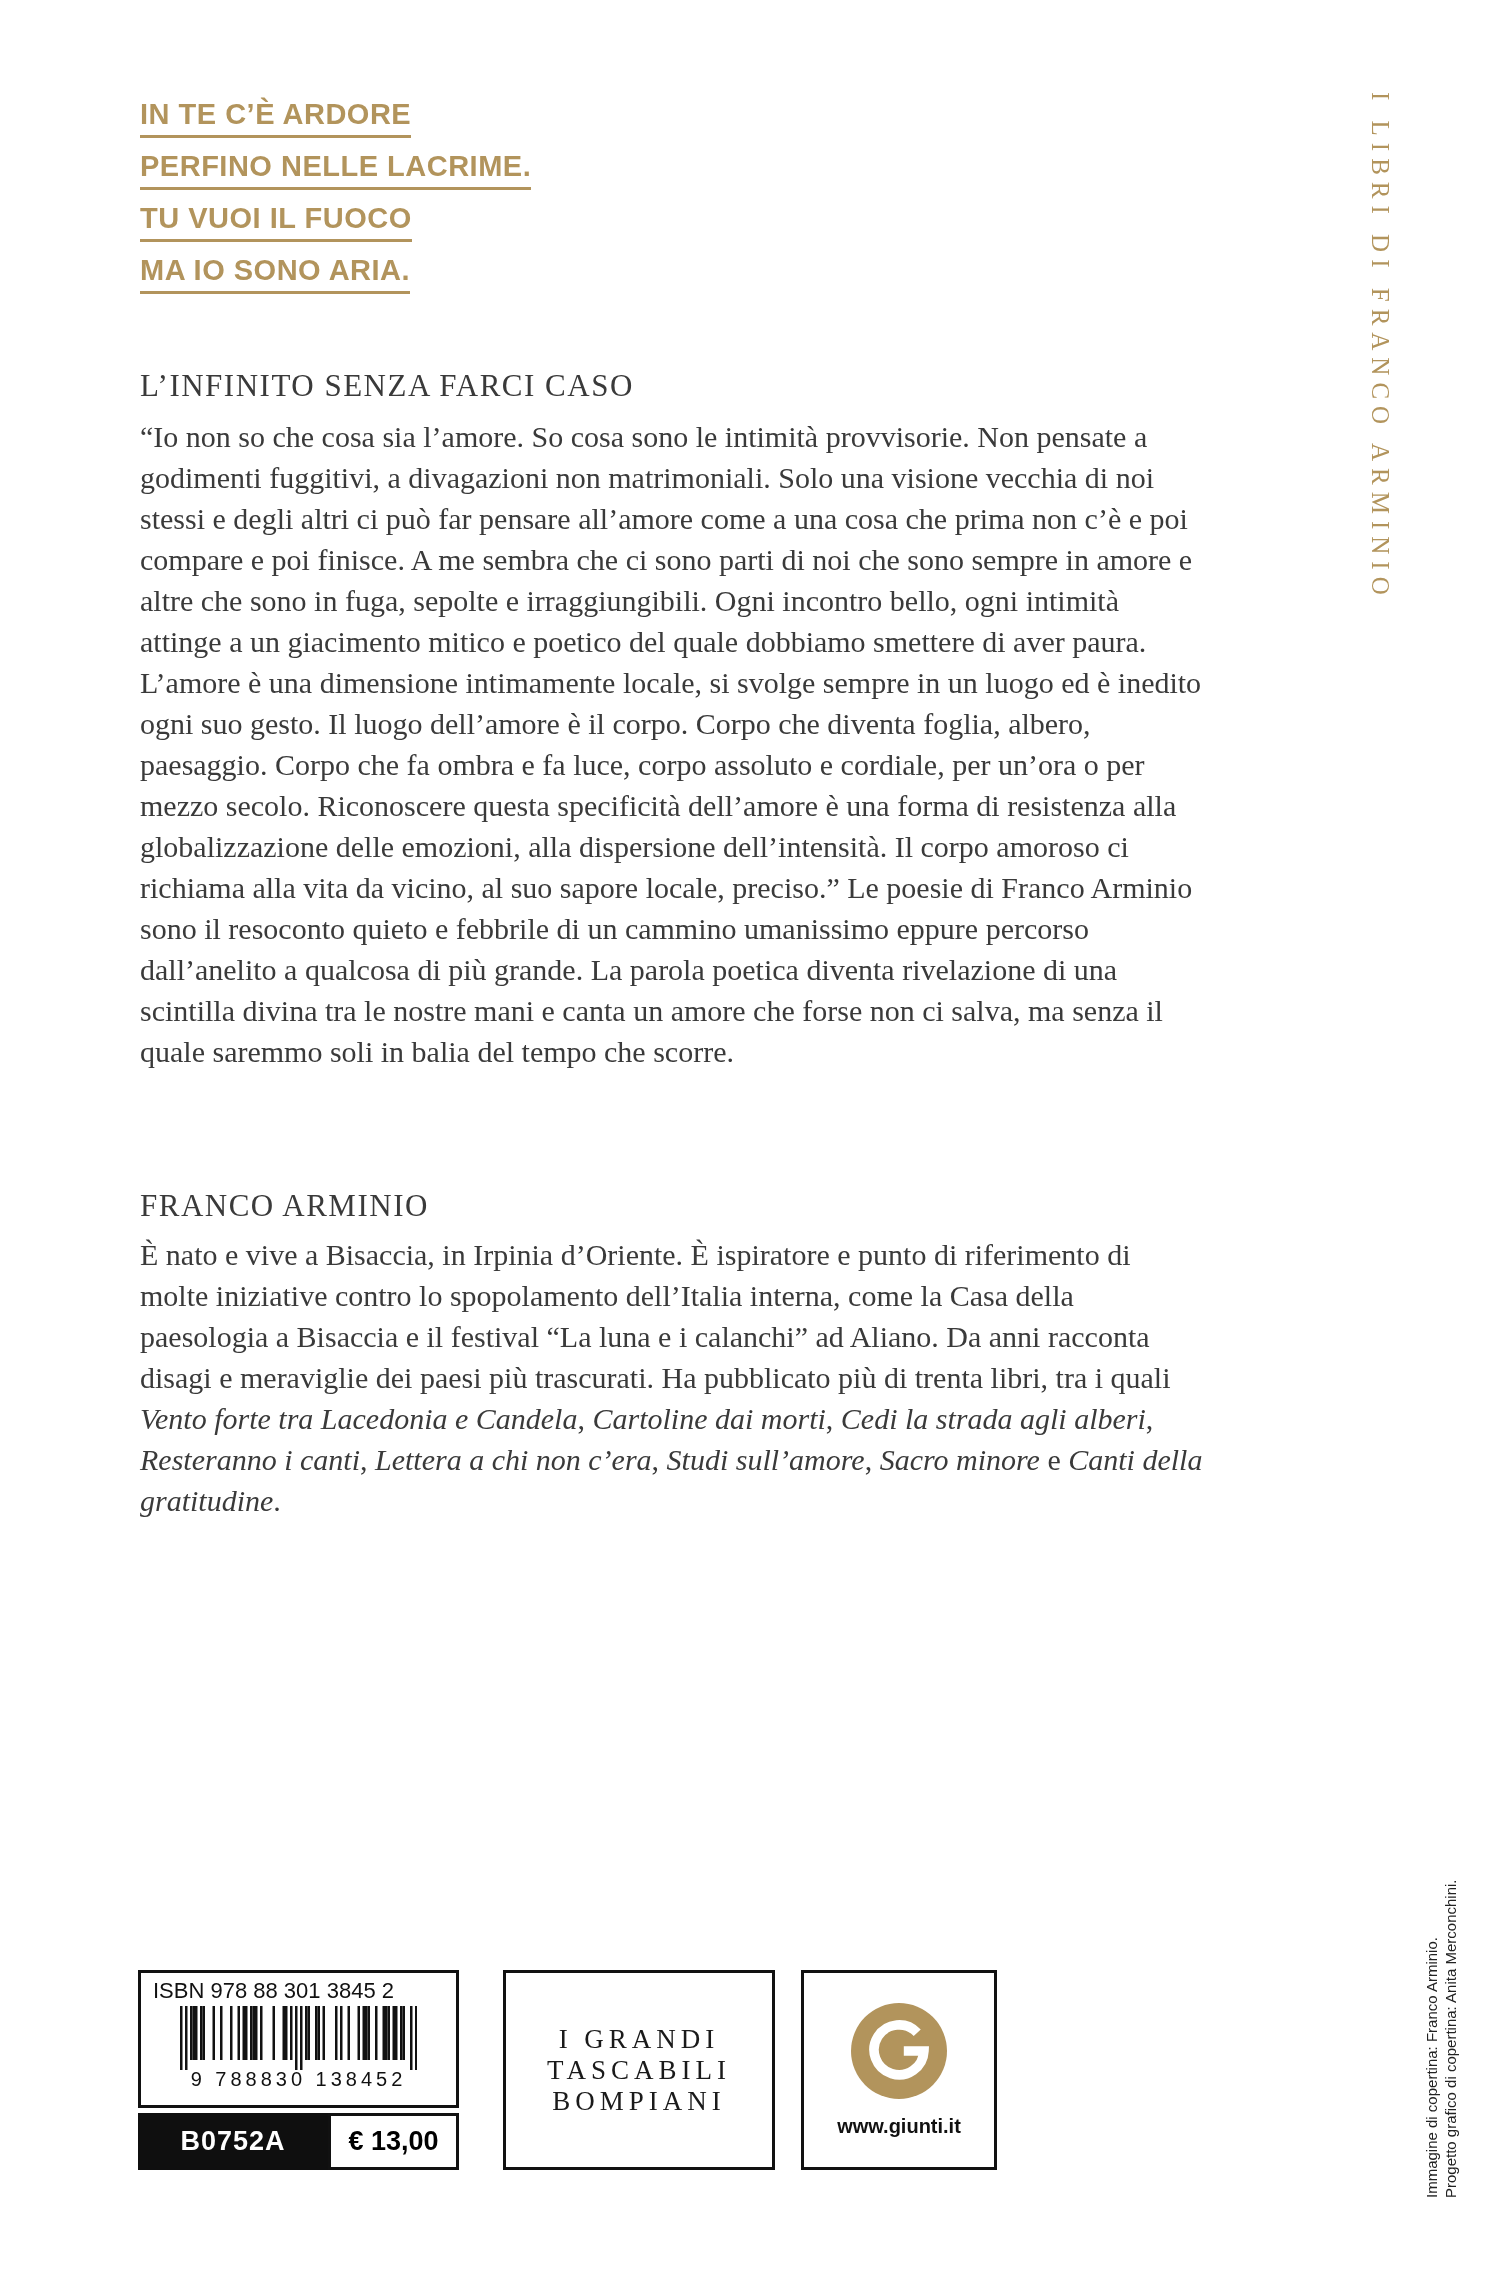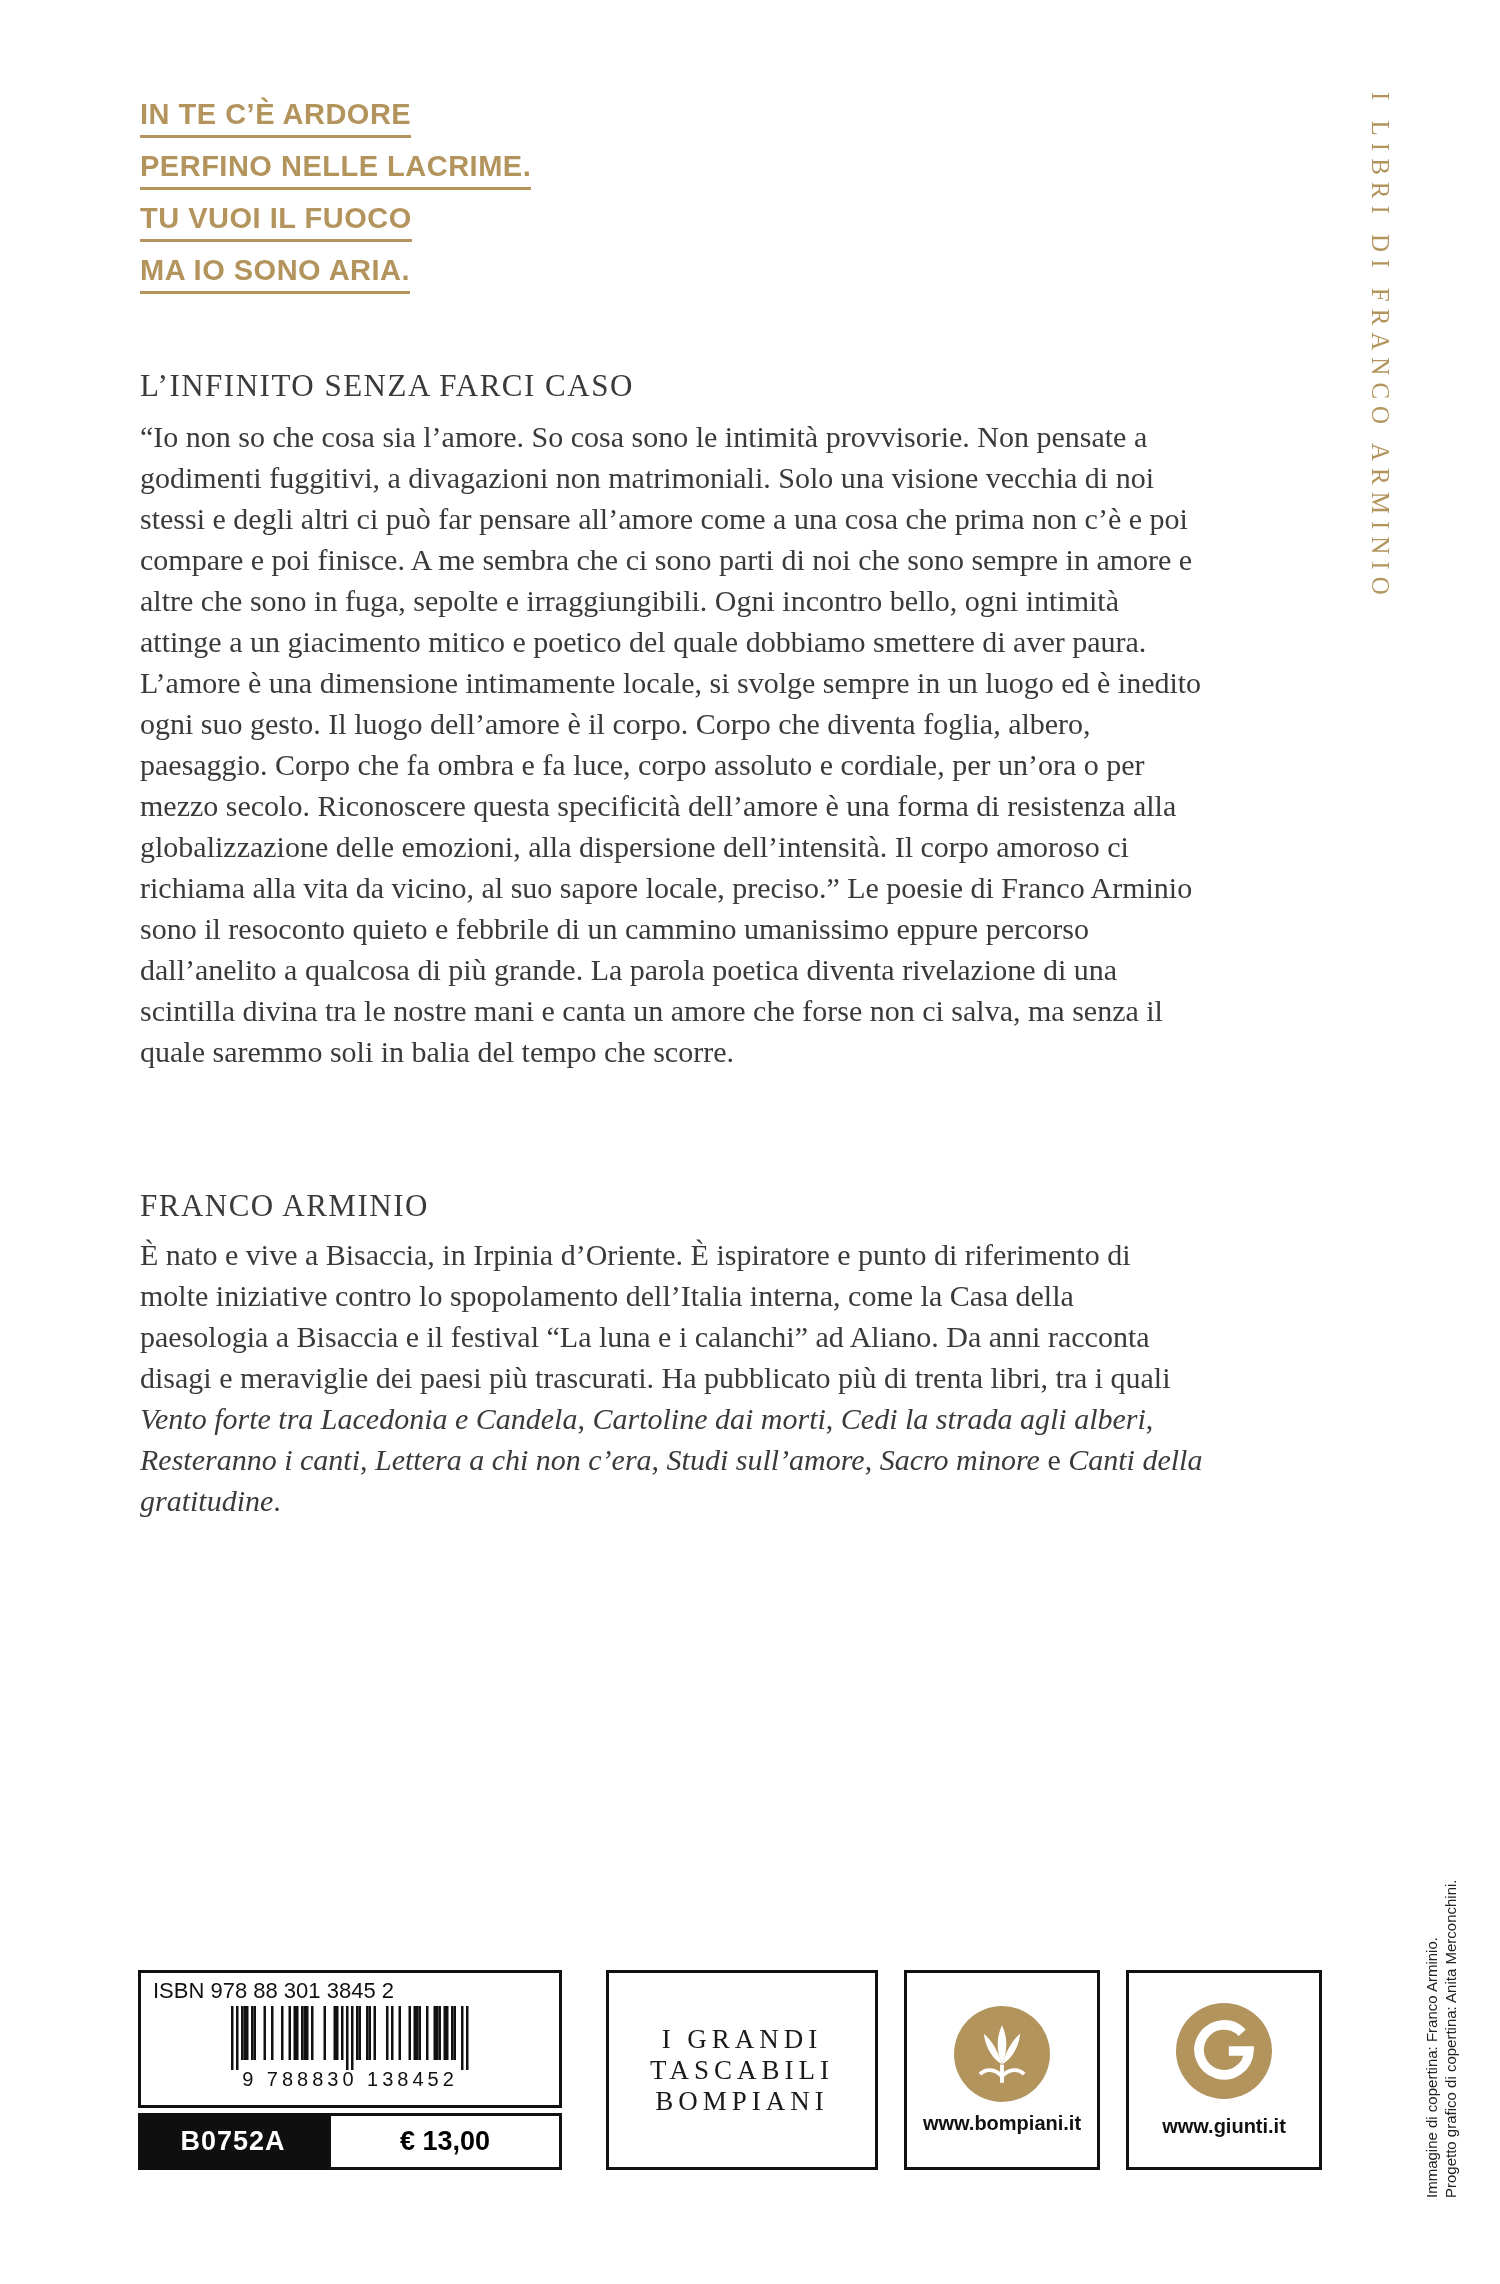--- a/index.html
+++ b/index.html
@@ -36,21 +36,21 @@
   }
 
   .credits {
     position:absolute; right:40px; bottom:86px; height:440px;
     writing-mode:vertical-rl; transform:rotate(180deg);
     font-family:"Liberation Sans", sans-serif; font-size:15px; line-height:19px; color:#222;
   }
 
   .footer { position:absolute; left:138px; top:1970px; display:flex; align-items:stretch; }
 
-  .isbn-col { width:424px; display:flex; flex-direction:column; margin-right:44px; }
+  .isbn-col { width:321px; display:flex; flex-direction:column; margin-right:44px; }
   .isbn-box {
     border:3px solid var(--ink, #111); height:138px; padding:5px 8px 4px;
     display:flex; flex-direction:column; align-items:center;
   }
   .isbn-label {
     align-self:flex-start; margin-left:4px;
     font-family:"Liberation Sans", sans-serif; font-size:22px; color:var(--ink, #111);
   }
   .barcode { margin-top:2px; line-height:0; }
   .isbn-number {
@@ -173,36 +173,20 @@
         <div class="price-box">€ 13,00</div>
       </div>
     </div>
 
     <div class="imprint-box">
       <div class="imprint-line">I GRANDI</div>
       <div class="imprint-line">TASCABILI</div>
       <div class="imprint-line">BOMPIANI</div>
     </div>
 
-    <div class="logo-box">
-      <span class="logo-circle">
-        <svg viewBox="0 0 100 100" width="96" height="96" xmlns="http://www.w3.org/2000/svg">
-          <circle cx="50" cy="50" r="50" fill="currentColor"></circle>
-          <g fill="#fff">
-            <path d="M50 20 C44 33 44 48 50 60 C56 48 56 33 50 20 Z"></path>
-            <path d="M31 29 C33 44 40 55 50 61 C46 48 40 36 31 29 Z"></path>
-            <path d="M69 29 C67 44 60 55 50 61 C54 48 60 36 69 29 Z"></path>
-          </g>
-          <path d="M50 61 L50 80" stroke="#fff" stroke-width="4" fill="none"></path>
-          <path d="M50 73 C42 65 33 65 27 71" stroke="#fff" stroke-width="4" fill="none"></path>
-          <path d="M50 73 C58 65 67 65 73 71" stroke="#fff" stroke-width="4" fill="none"></path>
-        </svg>
-      </span>
-      <div class="logo-url">www.bompiani.it</div>
-    </div>
 
     <div class="logo-box last">
       <span class="logo-circle">
         <svg viewBox="0 0 100 100" width="96" height="96" xmlns="http://www.w3.org/2000/svg">
           <circle cx="50" cy="50" r="50" fill="currentColor"></circle>
           <path d="M69 31 A 26 26 0 1 0 76 50 L 55 50" fill="none" stroke="#fff" stroke-width="10"></path>
         </svg>
       </span>
       <div class="logo-url">www.giunti.it</div>
     </div>

